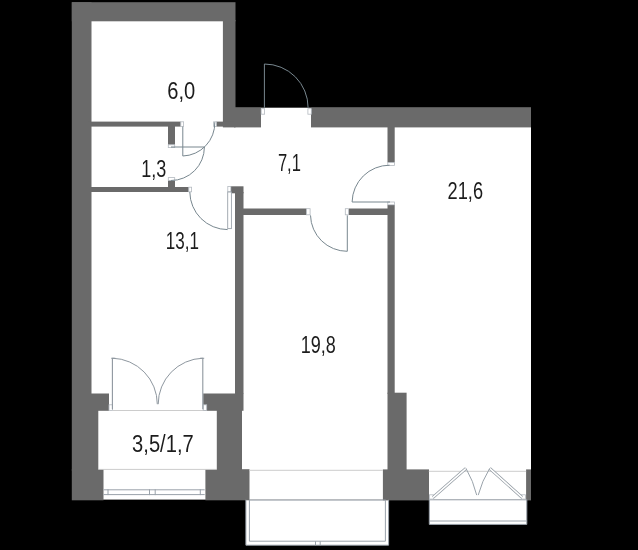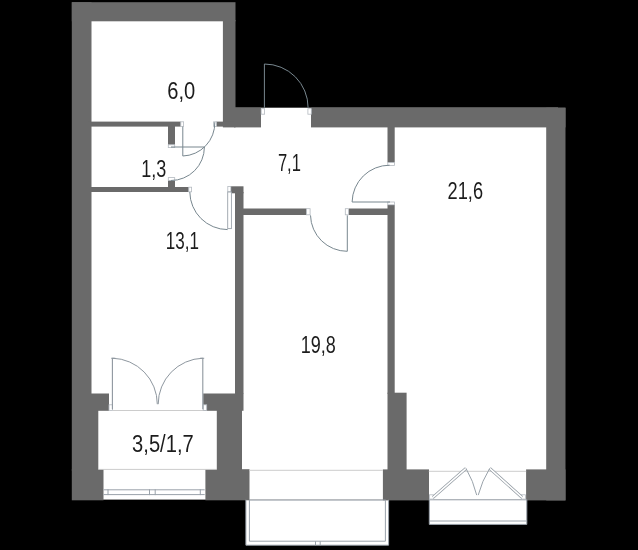--- a/index.html
+++ b/index.html
@@ -1,16 +1,16 @@
 <!DOCTYPE html>
 <html><head>
 <meta charset="utf-8">
 <style>
   html,body{margin:0;padding:0;background:#000;}
-  #stage{position:relative;width:638px;height:550px;background:#000;overflow:hidden;}
+  #stage{position:relative;width:531px;height:550px;background:#000;overflow:hidden;}
   svg{display:block;}
   text{font-family:"Liberation Sans",sans-serif;fill:#1c1c1c;}
 </style>
 </head>
 <body>
 <div id="stage">
 <svg width="638" height="550" viewBox="0 0 638 550">
   <rect x="0" y="0" width="638" height="550" fill="#000"></rect>
 
   <g fill="#ffffff">

